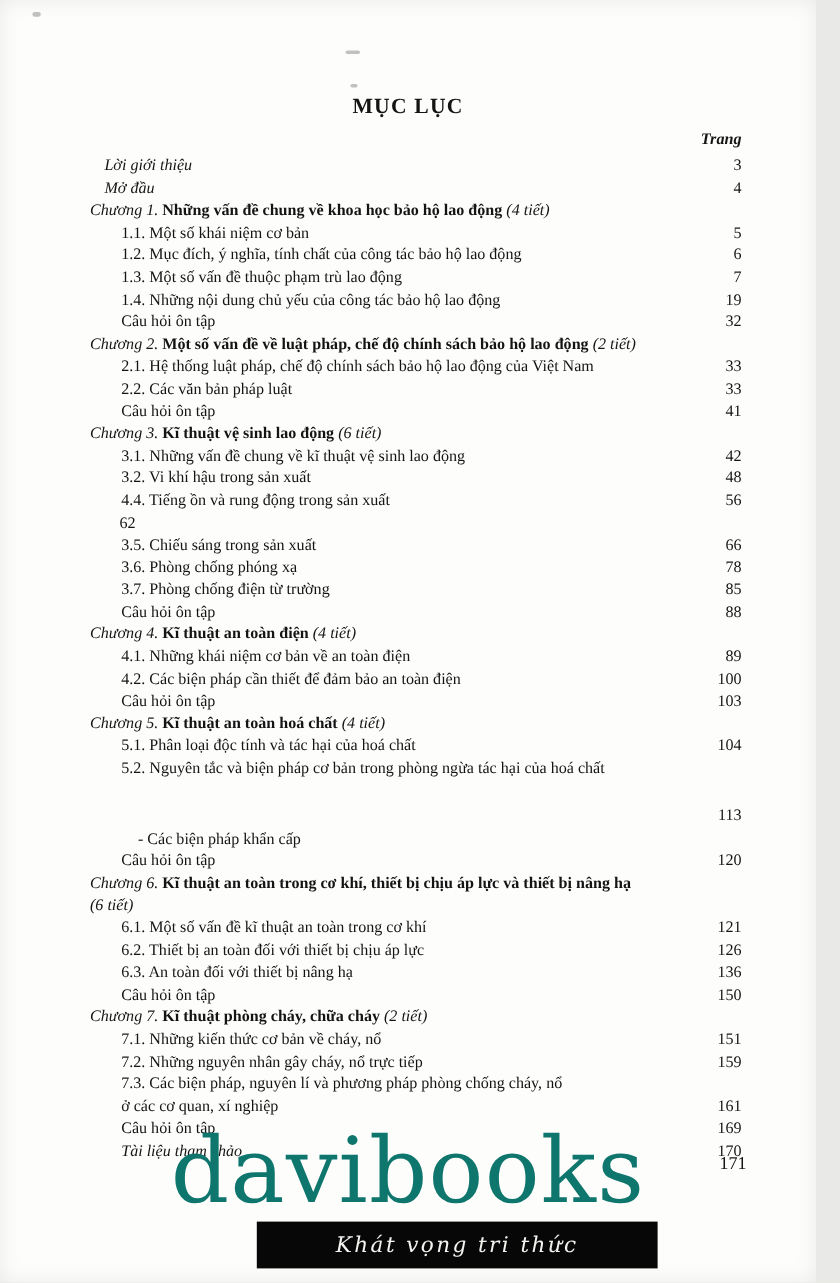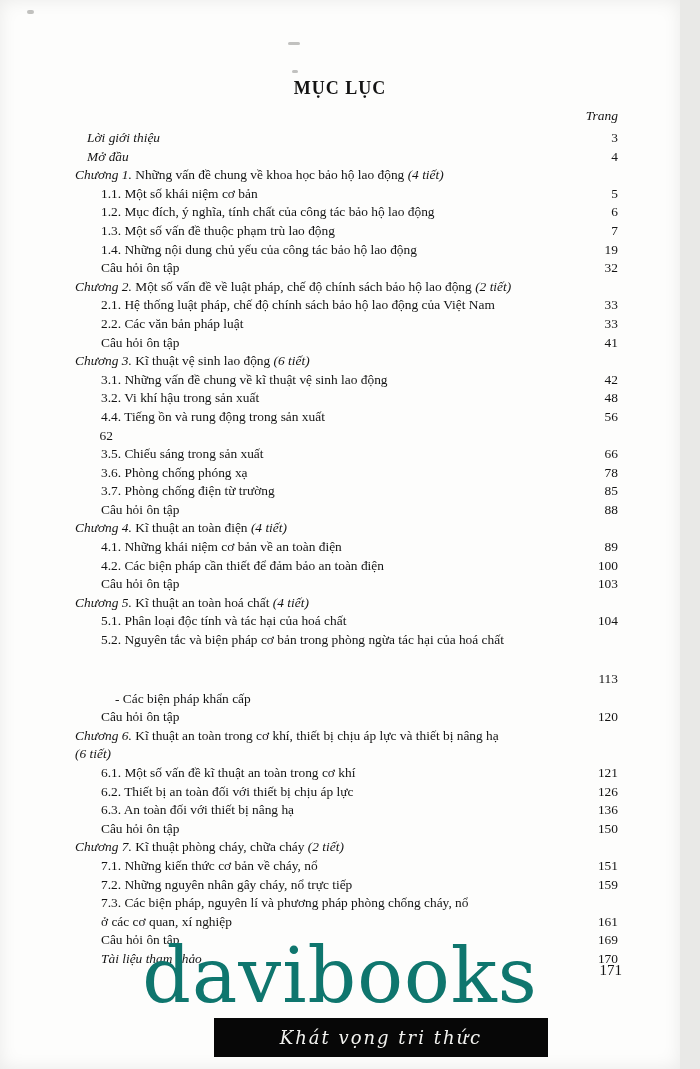--- a/index.html
+++ b/index.html
@@ -13,37 +13,37 @@
     box-shadow:inset 0 0 18px rgba(0,0,0,0.08);
   }
   .scan-speck{position:absolute;background:#9a9a96;border-radius:2px;opacity:.6;}
   .doc-title{
     position:absolute;top:78px;left:0;right:0;
     text-align:center;font-size:18px;font-weight:bold;
     letter-spacing:1px;margin:0;
   }
   .trang-header{
     position:absolute;top:108px;right:62px;
-    font-style:italic;font-weight:normal;font-size:13.5px;margin-left:44px;
+    font-style:italic;font-weight:bold;font-size:13.5px;margin-left:44px;
   }
   .toc{
     position:absolute;top:129px;left:75px;right:62px;
   }
   .row{
     display:flex;justify-content:space-between;align-items:center;
     font-size:13.4px;line-height:18.6px;
   }
   .row .left{white-space:nowrap;}
   .row .pg{min-width:30px;text-align:right;padding-left:8px;}
   .ind0 .left{padding-left:0;}
   .ind1 .left{padding-left:12px;}
   .ind2 .left{padding-left:26px;}
   .ind3 .left{padding-left:40px;margin-top:40px;}
   .part-italic{font-style:italic;}
-  .part-bold{font-weight:normal;}
+  .part-bold{font-weight:bold;}
   .page-number{
     position:absolute;top:962px;right:58px;
     font-size:15px;
   }
   .watermark-logo{
     position:absolute;top:938px;left:0;right:0;
     text-align:center;
     font-size:76px;line-height:76px;
     color:#0f766e;
     font-family:"DejaVu Serif", serif;

